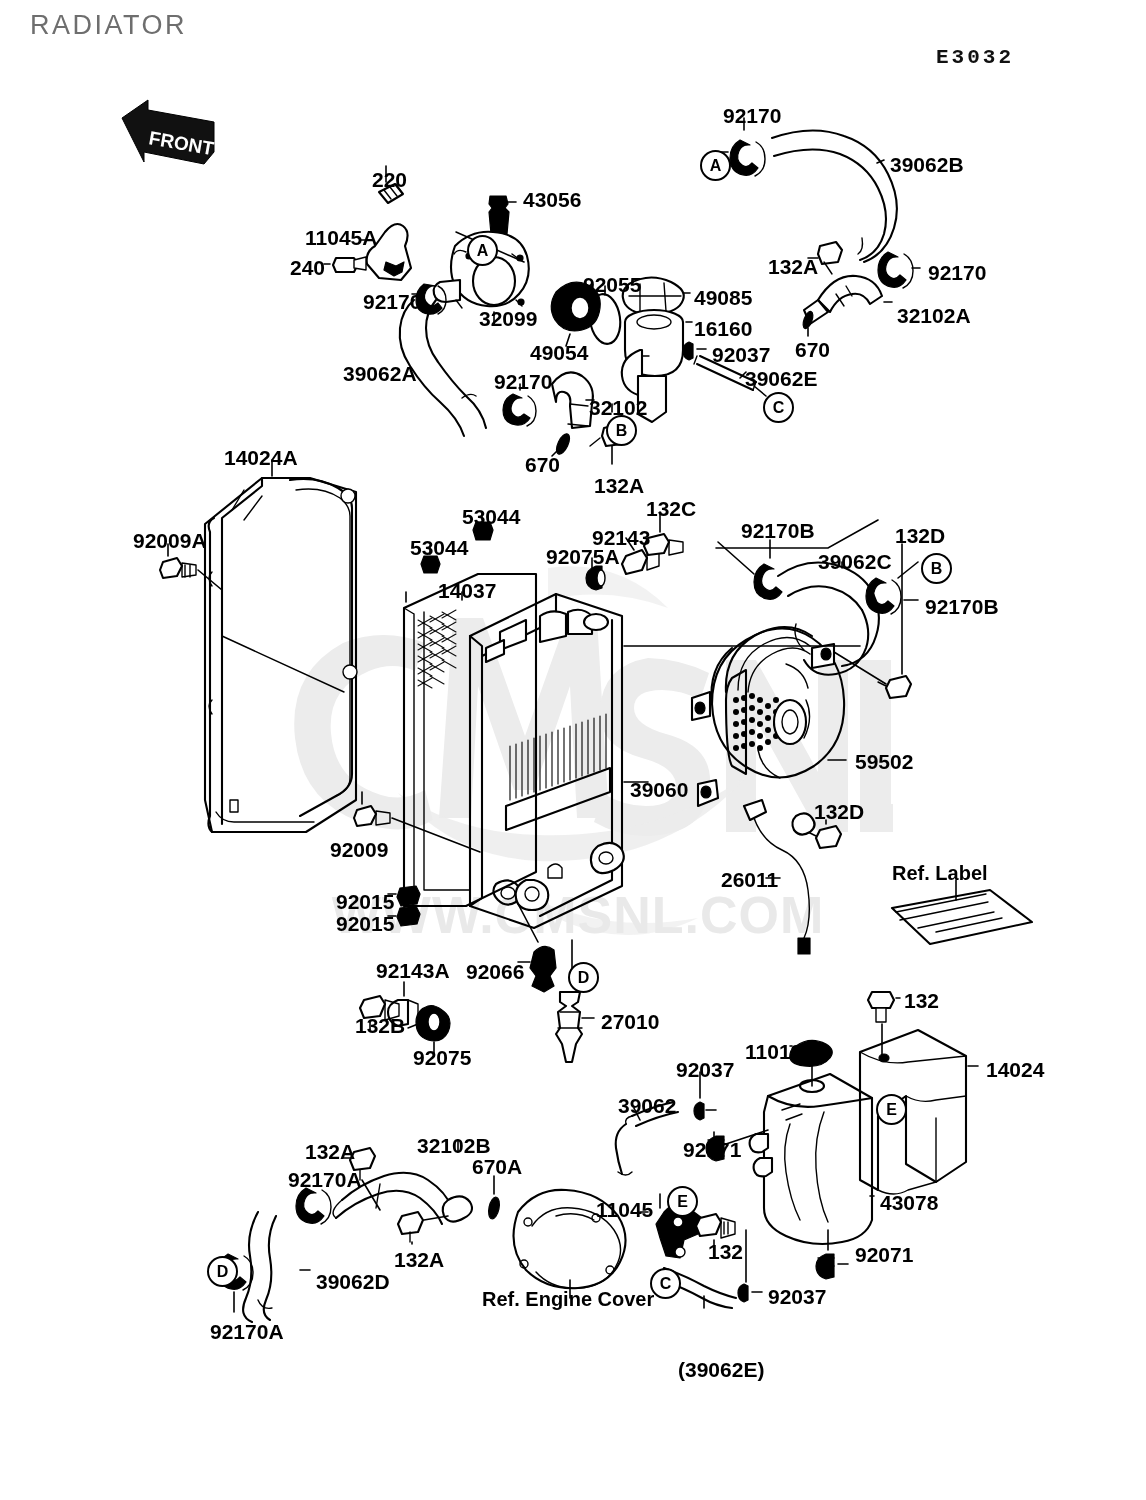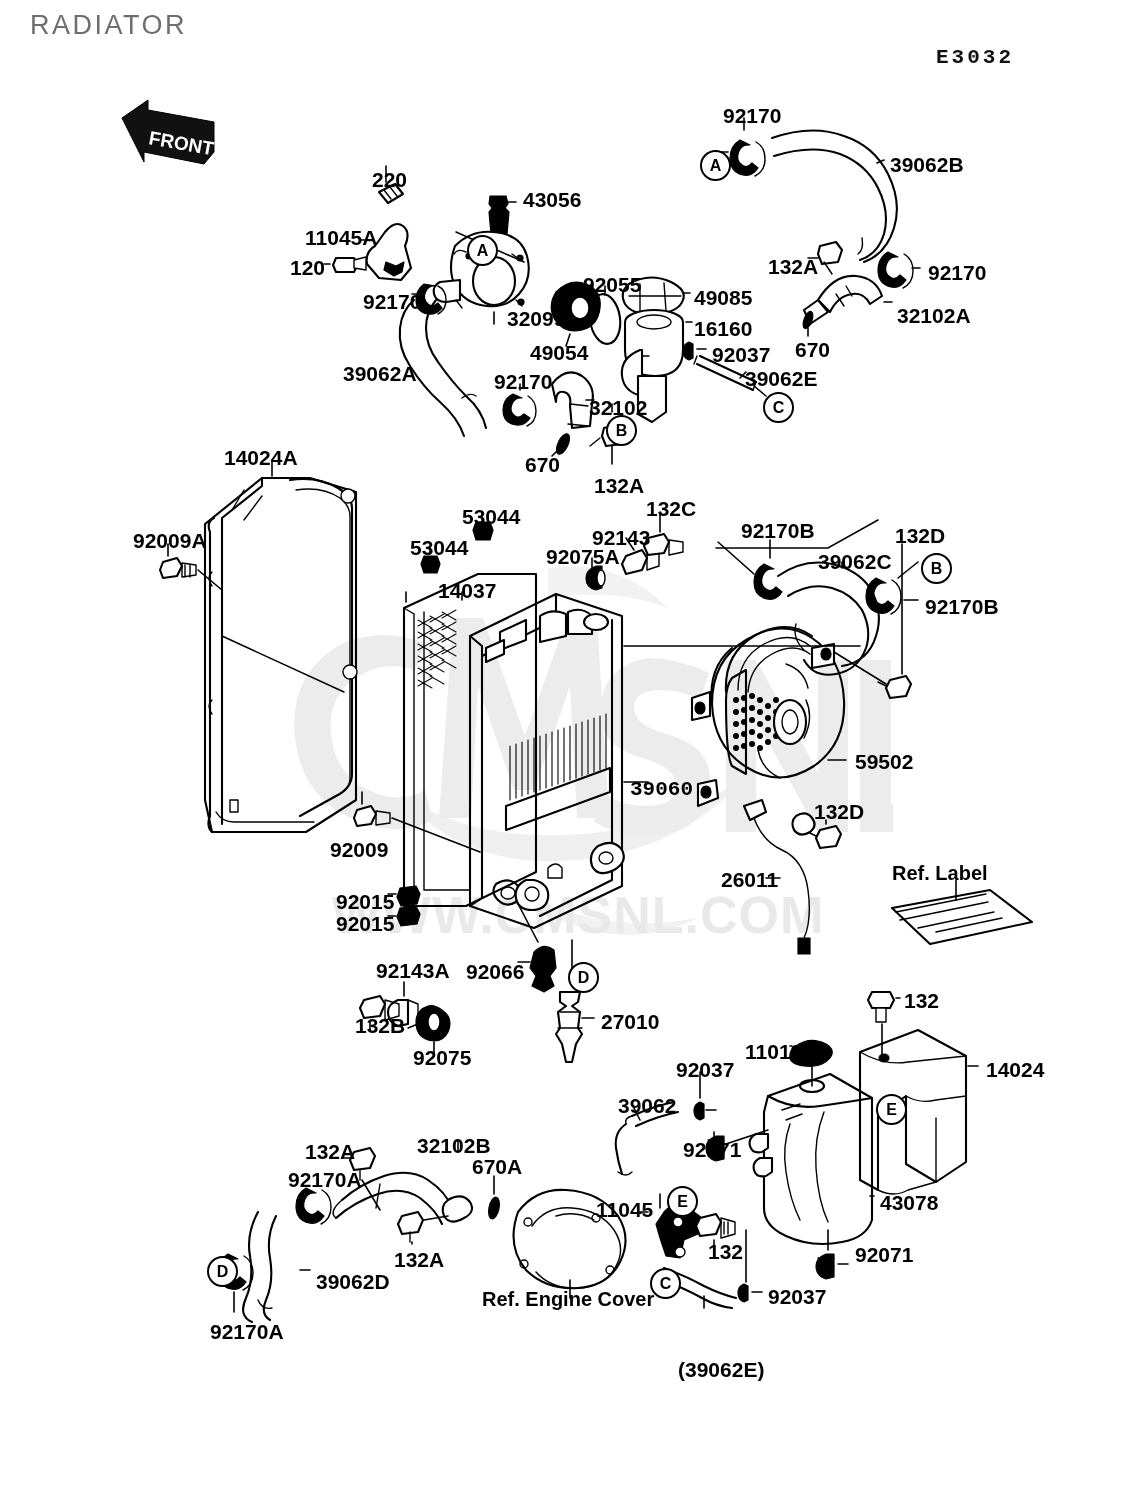--- a/index.html
+++ b/index.html
@@ -594,23 +594,23 @@
       <path class="lead" d="M716 548 L828 548 L878 520"></path>
       <path class="lead" d="M624 646 L860 646"></path>
       <path class="lead" d="M406 602 L406 592"></path>
     </g>
   </svg>
 
   <div id="labels">
       <div class="lbl" style="left: 372px; top: 168px;">220</div>
       <div class="lbl" style="left: 523px; top: 188px;">43056</div>
       <div class="lbl" style="left: 305px; top: 226px;">11045A</div>
-      <div class="lbl" style="left: 290px; top: 256px;">120</div>
+      <div class="lbl" style="left: 290px; top: 256px;">240</div>
       <div class="lbl" style="left: 363px; top: 290px;">92170</div>
-      <div class="lbl" style="left: 479px; top: 307px; margin-left: 28px;">32099</div>
+      <div class="lbl" style="left: 479px; top: 307px;">32099</div>
       <div class="lbl" style="left: 583px; top: 273px;">92055</div>
       <div class="lbl" style="left: 694px; top: 286px;">49085</div>
       <div class="lbl" style="left: 694px; top: 317px;">16160</div>
       <div class="lbl" style="left: 530px; top: 341px;">49054</div>
       <div class="lbl" style="left: 712px; top: 343px;">92037</div>
       <div class="lbl" style="left: 745px; top: 367px;">39062E</div>
       <div class="lbl" style="left: 795px; top: 338px;">670</div>
       <div class="lbl" style="left: 589px; top: 396px;">32102</div>
       <div class="lbl" style="left: 494px; top: 370px;">92170</div>
       <div class="lbl" style="left: 343px; top: 362px;">39062A</div>
@@ -629,21 +629,21 @@
       <div class="lbl" style="left: 592px; top: 526px;">92143</div>
       <div class="lbl" style="left: 546px; top: 545px;">92075A</div>
       <div class="lbl" style="left: 646px; top: 497px;">132C</div>
       <div class="lbl" style="left: 741px; top: 519px;">92170B</div>
       <div class="lbl" style="left: 818px; top: 550px;">39062C</div>
       <div class="lbl" style="left: 925px; top: 595px;">92170B</div>
       <div class="lbl" style="left: 895px; top: 524px;">132D</div>
       <div class="lbl" style="left: 855px; top: 750px;">59502</div>
       <div class="lbl" style="left: 814px; top: 800px;">132D</div>
       <div class="lbl" style="left: 721px; top: 868px;">26011</div>
-      <div class="lbl" style="left: 630px; top: 778px; font-family: Liberation Mono, monospace;">39060</div>
+      <div class="lbl" style="left: 630px; top: 778px;">39060</div>
       <div class="lbl" style="left: 330px; top: 838px;">92009</div>
       <div class="lbl" style="left: 336px; top: 890px;">92015</div>
       <div class="lbl" style="left: 336px; top: 912px;">92015</div>
       <div class="lbl" style="left: 376px; top: 959px;">92143A</div>
       <div class="lbl" style="left: 355px; top: 1014px;">132B</div>
       <div class="lbl" style="left: 413px; top: 1046px; text-align: right;">92075</div>
       <div class="lbl" style="left: 466px; top: 960px;">92066</div>
       <div class="lbl" style="left: 601px; top: 1010px;">27010</div>
       <div class="lbl" style="left: 904px; top: 989px;">132</div>
       <div class="lbl" style="left: 986px; top: 1058px;">14024</div>

